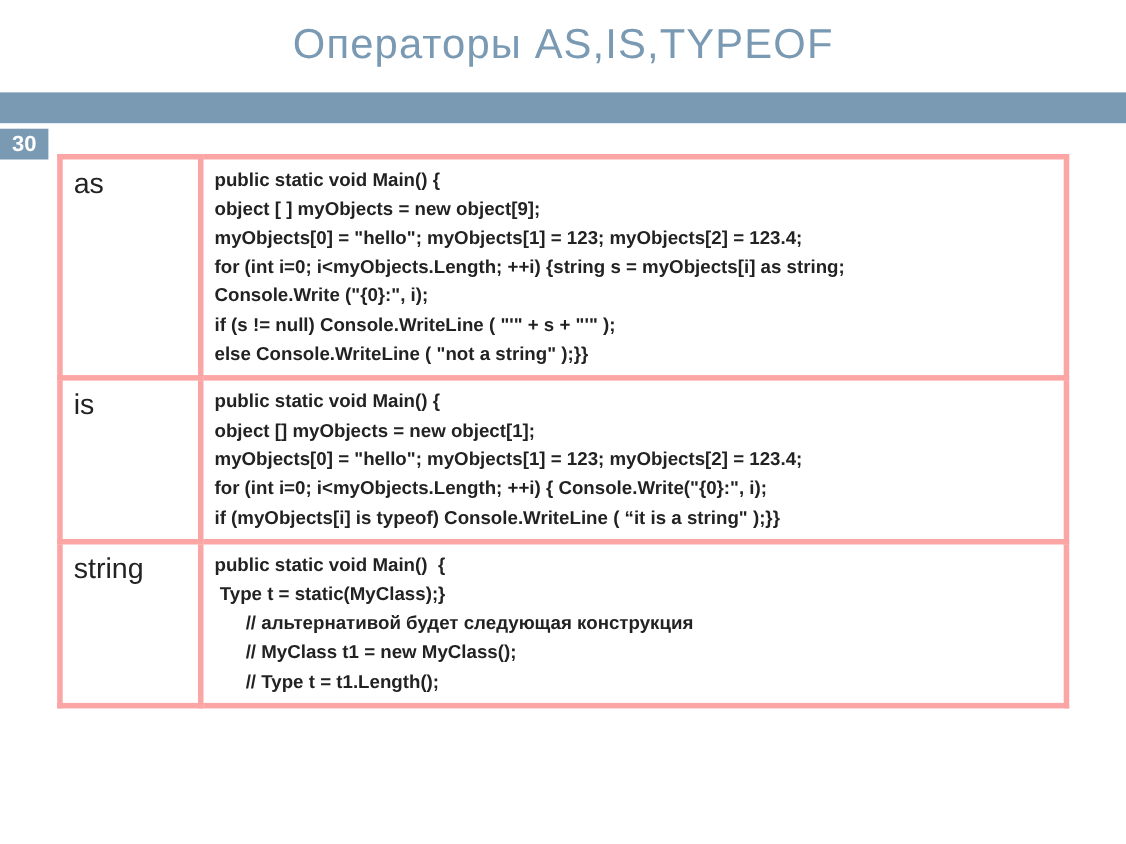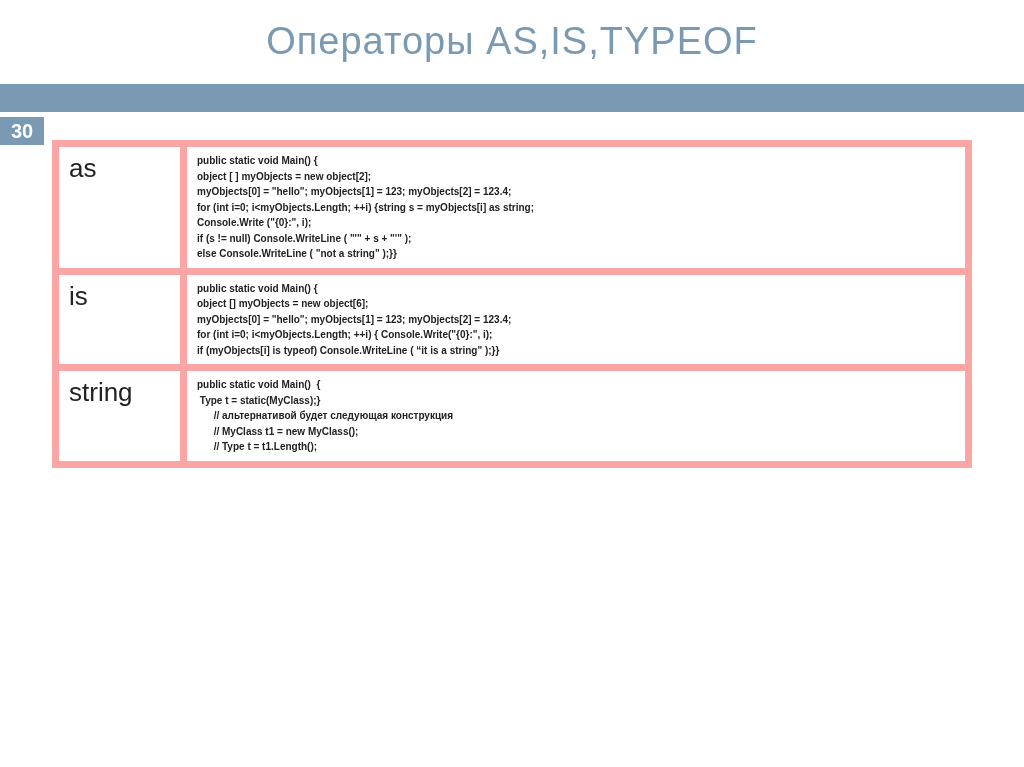--- a/index.html
+++ b/index.html
@@ -3,54 +3,54 @@
 <meta charset="utf-8">
 <style>
   * { box-sizing: border-box; margin: 0; padding: 0; }
   html, body { width: 1024px; height: 767px; background: #fff; font-family: Verdana, Geneva, sans-serif; }
   .slide { width: 1024px; height: 701px; position: relative; }
   .title { text-align: center; color: #7a99b3; font-size: 38px; font-weight: 400; padding-top: 20px; letter-spacing: 1px; }
   .badge-bar { position: absolute; top: 84px; left: 0; width: 100%; height: 28px; background: #7a99b3; }
   .badge { position: absolute; left: 0; top: 16px; width: 44px; height: 28px; background: #7a99b3; color: #fff; font-size: 20px; font-weight: bold; display: flex; align-items: center; justify-content: center; margin-top: 17px; }
   .content { position: absolute; top: 140px; left: 52px; width: 920px; }
   table.ops { border-collapse: collapse; width: 100%; }
-  table.ops td { border: 7px solid #fca5a5; vertical-align: top; padding: 6px 10px; }
+  table.ops td { border: 5px solid #fca5a5; vertical-align: top; padding: 6px 10px; }
   td.op-name { width: 128px; font-size: 26px; color: #222; font-family: Verdana, sans-serif; padding-top: 4px; }
-  td.op-code { font-family: Verdana, Geneva, sans-serif; font-size: 10px; font-weight: bold; color: #222; line-height: 1.55; }
+  td.op-code { font-family: Verdana, Geneva, sans-serif; font-size: 17px; font-weight: bold; color: #222; line-height: 1.55; }
   td.op-code .line { white-space: pre-wrap; }
 </style>
 </head>
 <body>
 
 <div class="slide">
   <div class="title">Операторы AS,IS,TYPEOF</div>
   <div class="badge-bar">
     <div class="badge">30</div>
   </div>
 
   <div class="content">
     <table class="ops">
       <tbody>
         <tr>
           <td class="op-name">as</td>
           <td class="op-code">
             <div class="line">public static void Main() {</div>
-            <div class="line">object [ ] myObjects = new object[2];</div>
+            <div class="line">object [ ] myObjects = new object[9];</div>
             <div class="line">myObjects[0] = "hello"; myObjects[1] = 123; myObjects[2] = 123.4;</div>
             <div class="line">for (int i=0; i&lt;myObjects.Length; ++i) {string s = myObjects[i] as string;</div>
             <div class="line">Console.Write ("{0}:", i);</div>
             <div class="line">if (s != null) Console.WriteLine ( "'" + s + "'" );</div>
             <div class="line">else Console.WriteLine ( "not a string" );}}</div>
           </td>
         </tr>
         <tr>
           <td class="op-name">is</td>
           <td class="op-code">
             <div class="line">public static void Main() {</div>
-            <div class="line">object [] myObjects = new object[6];</div>
+            <div class="line">object [] myObjects = new object[1];</div>
             <div class="line">myObjects[0] = "hello"; myObjects[1] = 123; myObjects[2] = 123.4;</div>
             <div class="line">for (int i=0; i&lt;myObjects.Length; ++i) { Console.Write("{0}:", i);</div>
             <div class="line">if (myObjects[i] is typeof) Console.WriteLine ( “it is a string" );}}</div>
           </td>
         </tr>
         <tr>
           <td class="op-name">string</td>
           <td class="op-code">
             <div class="line">public static void Main()  {</div>
             <div class="line"> Type t = static(MyClass);}</div>

